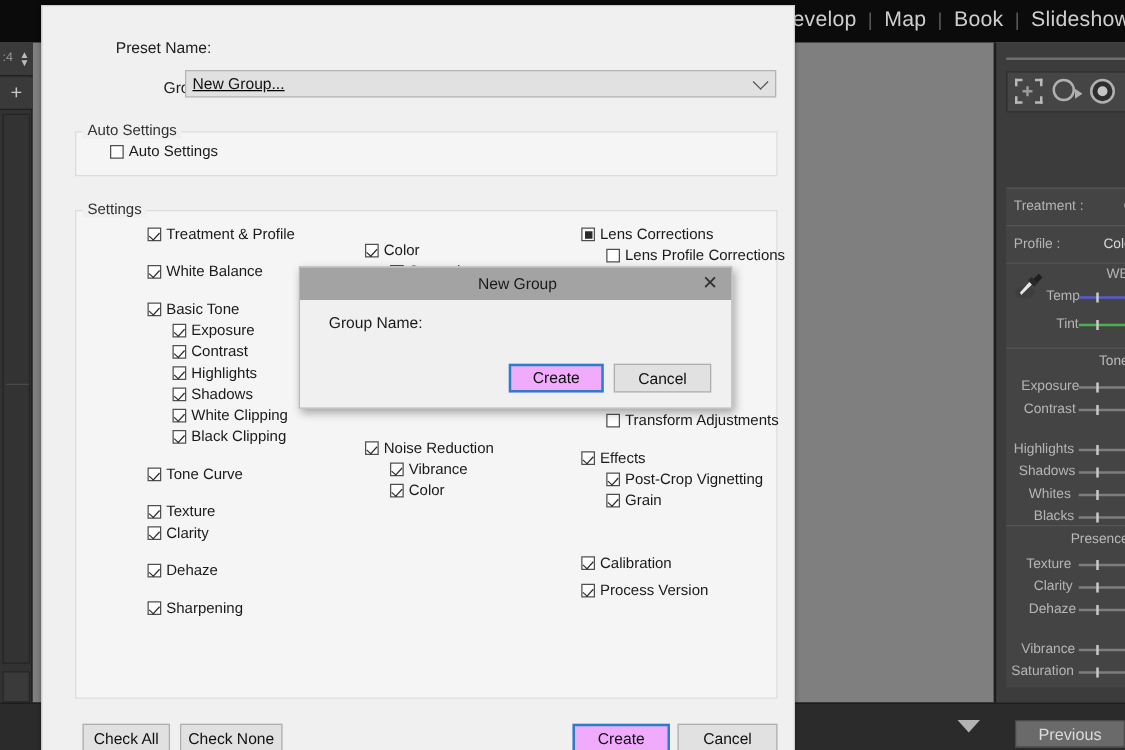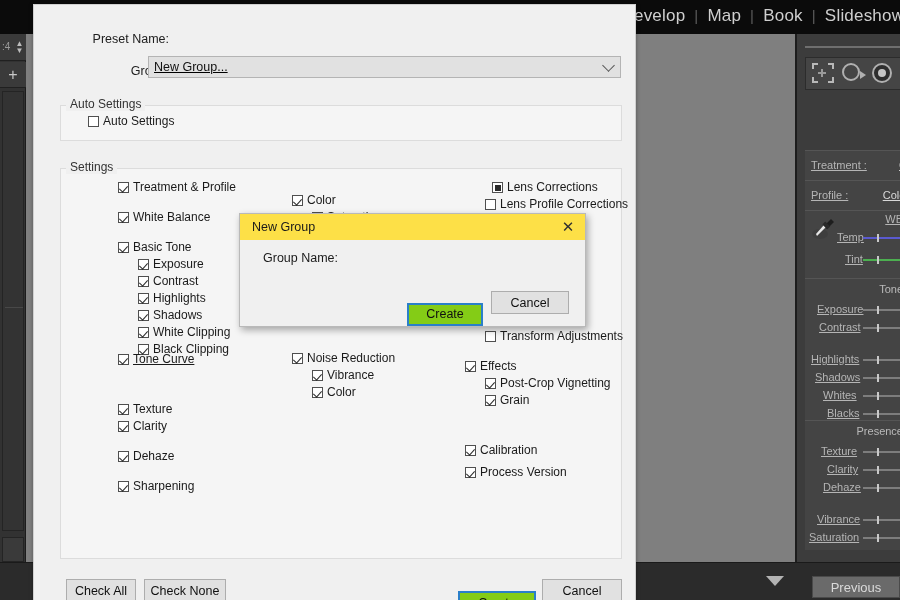--- a/index.html
+++ b/index.html
@@ -115,21 +115,21 @@
     content: ""; position: absolute; left: 4px; top: 4px;
     width: 8px; height: 8px; border-radius: 50%; background: #c6c6c6;
   }
 
   .rp-sec {
     position: absolute; left: 8px; width: 100px;
     background: #444; border-top: 1px solid #555;
     color: #b5b5b5; font-size: 11px;
   }
   .rp-row { position: relative; height: 18px; }
-  .rp-lbl { position: absolute; right: 0; top: 2px; white-space: nowrap; text-decoration: underline; }
+  .rp-lbl { position: absolute; right: 0; top: 2px; white-space: nowrap; }
   .rp-lbl.left { left: 6px; right: auto; }
   .rp-hdr { color: #b9b9b9; text-align: right; padding-right: 2px; font-size: 11px; }
   .slider {
     position: absolute; left: 58px; top: 8px; width: 47px; height: 2px;
     background: #7d7d7d;
   }
   .slider::after {
     content: ""; position: absolute; left: 14px; top: -3px;
     width: 2px; height: 8px; background: #c9c9c9;
   }
@@ -195,32 +195,32 @@
   .cb.mixed::after {
     content: ""; position: absolute; left: 2px; top: 2px;
     width: 6px; height: 6px; background: #2b2b2b;
   }
 
   .btn {
     background: #e1e1e1; border: 1px solid #adadad; font-size: 12.5px;
     color: #101010; height: 24px; text-align: center; line-height: 22px;
     font-family: "Liberation Sans", sans-serif; position: absolute;
   }
-  .btn.primary { border: 2px solid #2a7fc9; background: #84cc16; line-height: 19px; margin-top: 12px; }
+  .btn.primary { border: 2px solid #2a7fc9; background: #f0abfc; line-height: 19px; }
 
   
   .modal {
     position: absolute; left: 239px; top: 213px; width: 347px; height: 114px;
     background: #f0f0f0; border: 1px solid #b9b9b9;
     box-shadow: 2px 3px 7px rgba(0,0,0,.33);
   }
   .modal-title {
     position: absolute; left: 0; top: 0; width: 100%; height: 26px;
-    background: #fde047; font-size: 12.5px; color: #1a1a1a;
-    line-height: 26px; padding-left: 12px;
+    background: #a3a3a3; font-size: 12.5px; color: #1a1a1a;
+    line-height: 26px; padding-left: 3px; text-align: center;
   }
   .modal-close {
     position: absolute; right: 0; top: 0; width: 34px; height: 26px;
     color: #303030; font-size: 15px; text-align: center; line-height: 26px;
   }
   .modal-label {
     position: absolute; left: 263px; top: 251px; font-size: 12.5px; color: #1a1a1a;
     transform: translateX(0);
   }
   .modal-input {
@@ -405,35 +405,35 @@
     <div id="col1">
         <div class="cb-item" style="left: 84px; top: 175px;"><span class="cb checked"></span><span>Treatment &amp; Profile</span></div>
         <div class="cb-item" style="left: 84px; top: 205px;"><span class="cb checked"></span><span>White Balance</span></div>
         <div class="cb-item" style="left: 84px; top: 235px;"><span class="cb checked"></span><span>Basic Tone</span></div>
         <div class="cb-item" style="left: 104px; top: 252px;"><span class="cb checked"></span><span>Exposure</span></div>
         <div class="cb-item" style="left: 104px; top: 269px;"><span class="cb checked"></span><span>Contrast</span></div>
         <div class="cb-item" style="left: 104px; top: 286px;"><span class="cb checked"></span><span>Highlights</span></div>
         <div class="cb-item" style="left: 104px; top: 303px;"><span class="cb checked"></span><span>Shadows</span></div>
         <div class="cb-item" style="left: 104px; top: 320px;"><span class="cb checked"></span><span>White Clipping</span></div>
         <div class="cb-item" style="left: 104px; top: 337px;"><span class="cb checked"></span><span>Black Clipping</span></div>
-        <div class="cb-item" style="left: 84px; top: 347px; text-decoration: underline;"><span class="cb checked"></span><span>Tone Curve</span></div>
+        <div class="cb-item" style="left: 84px; top: 367px;"><span class="cb checked"></span><span>Tone Curve</span></div>
         <div class="cb-item" style="left: 84px; top: 397px;"><span class="cb checked"></span><span>Texture</span></div>
         <div class="cb-item" style="left: 84px; top: 414px;"><span class="cb checked"></span><span>Clarity</span></div>
         <div class="cb-item" style="left: 84px; top: 444px;"><span class="cb checked"></span><span>Dehaze</span></div>
         <div class="cb-item" style="left: 84px; top: 474px;"><span class="cb checked"></span><span>Sharpening</span></div>
       </div>
     <div id="col2">
         <div class="cb-item" style="left: 258px; top: 188px;"><span class="cb checked"></span><span>Color</span></div>
         <div class="cb-item" style="left: 278px; top: 205px;"><span class="cb checked"></span><span>Saturation</span></div>
         <div class="cb-item" style="left: 258px; top: 346px;"><span class="cb checked"></span><span>Noise Reduction</span></div>
         <div class="cb-item" style="left: 278px; top: 363px;"><span class="cb checked"></span><span>Vibrance</span></div>
         <div class="cb-item" style="left: 278px; top: 380px;"><span class="cb checked"></span><span>Color</span></div>
       </div>
     <div id="col3">
-        <div class="cb-item" style="left: 431px; top: 175px; margin-left: 27px;"><span class="cb mixed"></span><span>Lens Corrections</span></div>
+        <div class="cb-item" style="left: 431px; top: 175px;"><span class="cb mixed"></span><span>Lens Corrections</span></div>
         <div class="cb-item" style="left: 451px; top: 192px;"><span class="cb"></span><span>Lens Profile Corrections</span></div>
         <div class="cb-item" style="left: 451px; top: 324px;"><span class="cb"></span><span>Transform Adjustments</span></div>
         <div class="cb-item" style="left: 431px; top: 354px;"><span class="cb checked"></span><span>Effects</span></div>
         <div class="cb-item" style="left: 451px; top: 371px;"><span class="cb checked"></span><span>Post-Crop Vignetting</span></div>
         <div class="cb-item" style="left: 451px; top: 388px;"><span class="cb checked"></span><span>Grain</span></div>
         <div class="cb-item" style="left: 431px; top: 420px; margin-top: 40px;"><span class="cb checked"></span><span>Process Version</span></div>
         <div class="cb-item" style="left: 431px; top: 438px;"><span class="cb checked"></span><span>Calibration</span></div>
       </div>
 
     <button class="btn" style="left:32px; top:574px; width:70px;">Check All</button>

